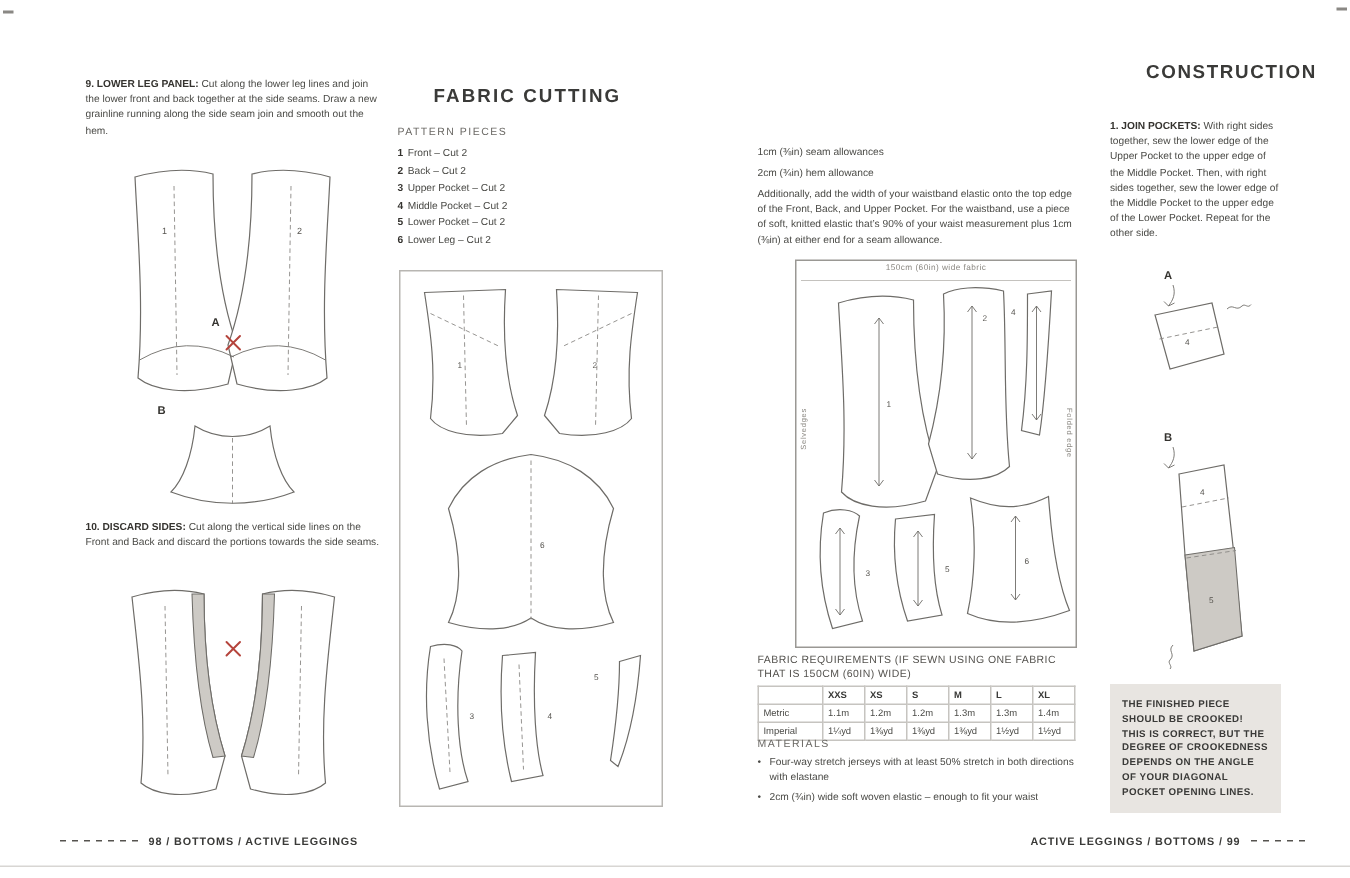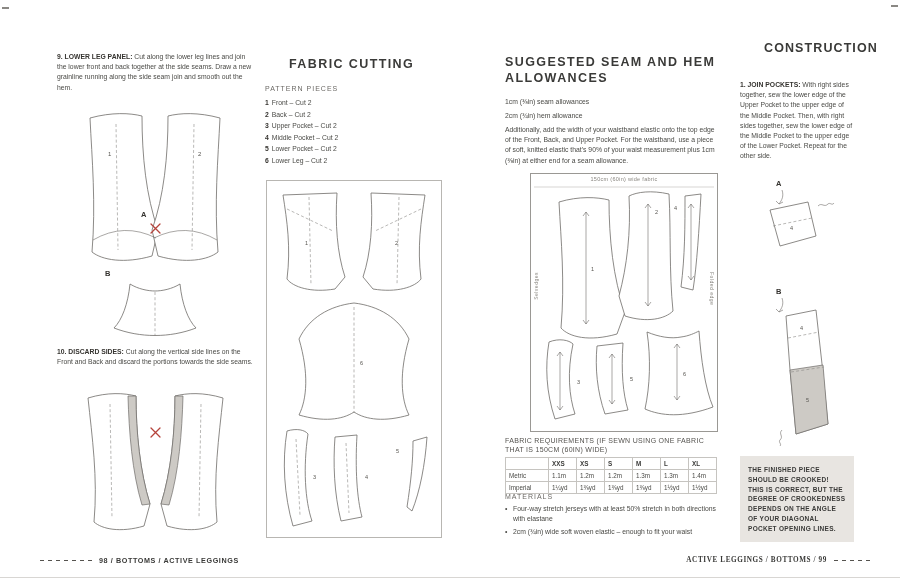--- a/index.html
+++ b/index.html
@@ -119,21 +119,20 @@
       <path class="dash" d="M29,258 L33,334"></path>
       <text class="small" x="46" y="298">3</text>
       <path class="piece" d="M68,256 L90,254 C88,288 90,318 95,336 L74,340 C67,312 66,282 68,256 Z"></path>
       <path class="dash" d="M79,262 L82,332"></path>
       <text class="small" x="98" y="298">4</text>
       <path class="piece" d="M146,260 L160,256 C158,284 153,310 145,330 L140,326 C144,300 146,280 146,260 Z"></path>
       <text class="small" x="129" y="272">5</text>
     </svg>
   </div>
 
-  <div class="abs h1" style="left:505px;top:54px;width:218px;">SUGGESTED SEAM AND HEM ALLOWANCES</div>
 
   <div class="abs body-text" style="left:505px;top:97px;width:212px;">1cm (⅜in) seam allowances</div>
   <div class="abs body-text" style="left:505px;top:111px;width:212px;">2cm (¾in) hem allowance</div>
   <div class="abs body-text" style="left:505px;top:125px;width:213px;">Additionally, add the width of your waistband elastic onto the top edge of the Front, Back, and Upper Pocket. For the waistband, use a piece of soft, knitted elastic that’s 90% of your waist measurement plus 1cm (⅜in) at either end for a seam allowance.</div>
 
   <div class="abs cutbox" style="left:530px;top:173px;width:186px;height:257px;">
     <div class="wlabel">150cm (60in) wide fabric</div>
     <div class="side-label side-left">Selvedges</div>
     <div class="side-label side-right">Folded edge</div>
     <svg class="diagram" width="186" height="257" viewBox="0 0 186 257" style="position:absolute;left:0;top:0;">
@@ -228,20 +227,20 @@
     <text class="small" x="64" y="120">5</text>
     <path class="thin" d="M40,148 C36,152 42,154 38,158 C36,160 40,162 38,164"></path>
   </svg>
 
   <div class="abs note-box" style="left:740px;top:456px;width:114px;">THE FINISHED PIECE SHOULD BE CROOKED! THIS IS CORRECT, BUT THE DEGREE OF CROOKEDNESS DEPENDS ON THE ANGLE OF YOUR DIAGONAL POCKET OPENING LINES.</div>
 
   <div class="abs footer" style="left:40px;top:556px;">
     <span class="dashline" style="width:52px;"></span>
     <span>98 / BOTTOMS / ACTIVE LEGGINGS</span>
   </div>
-  <div class="abs footer" style="right:26px;top:556px;font-family:Liberation Serif, serif;">
+  <div class="abs footer" style="right:26px;top:556px;">
     <span>ACTIVE LEGGINGS / BOTTOMS / 99</span>
     <span class="dashline" style="width:40px;"></span>
   </div>
 
   <div class="bottom-rule"></div>
 
 </div>
 
 </body></html>

